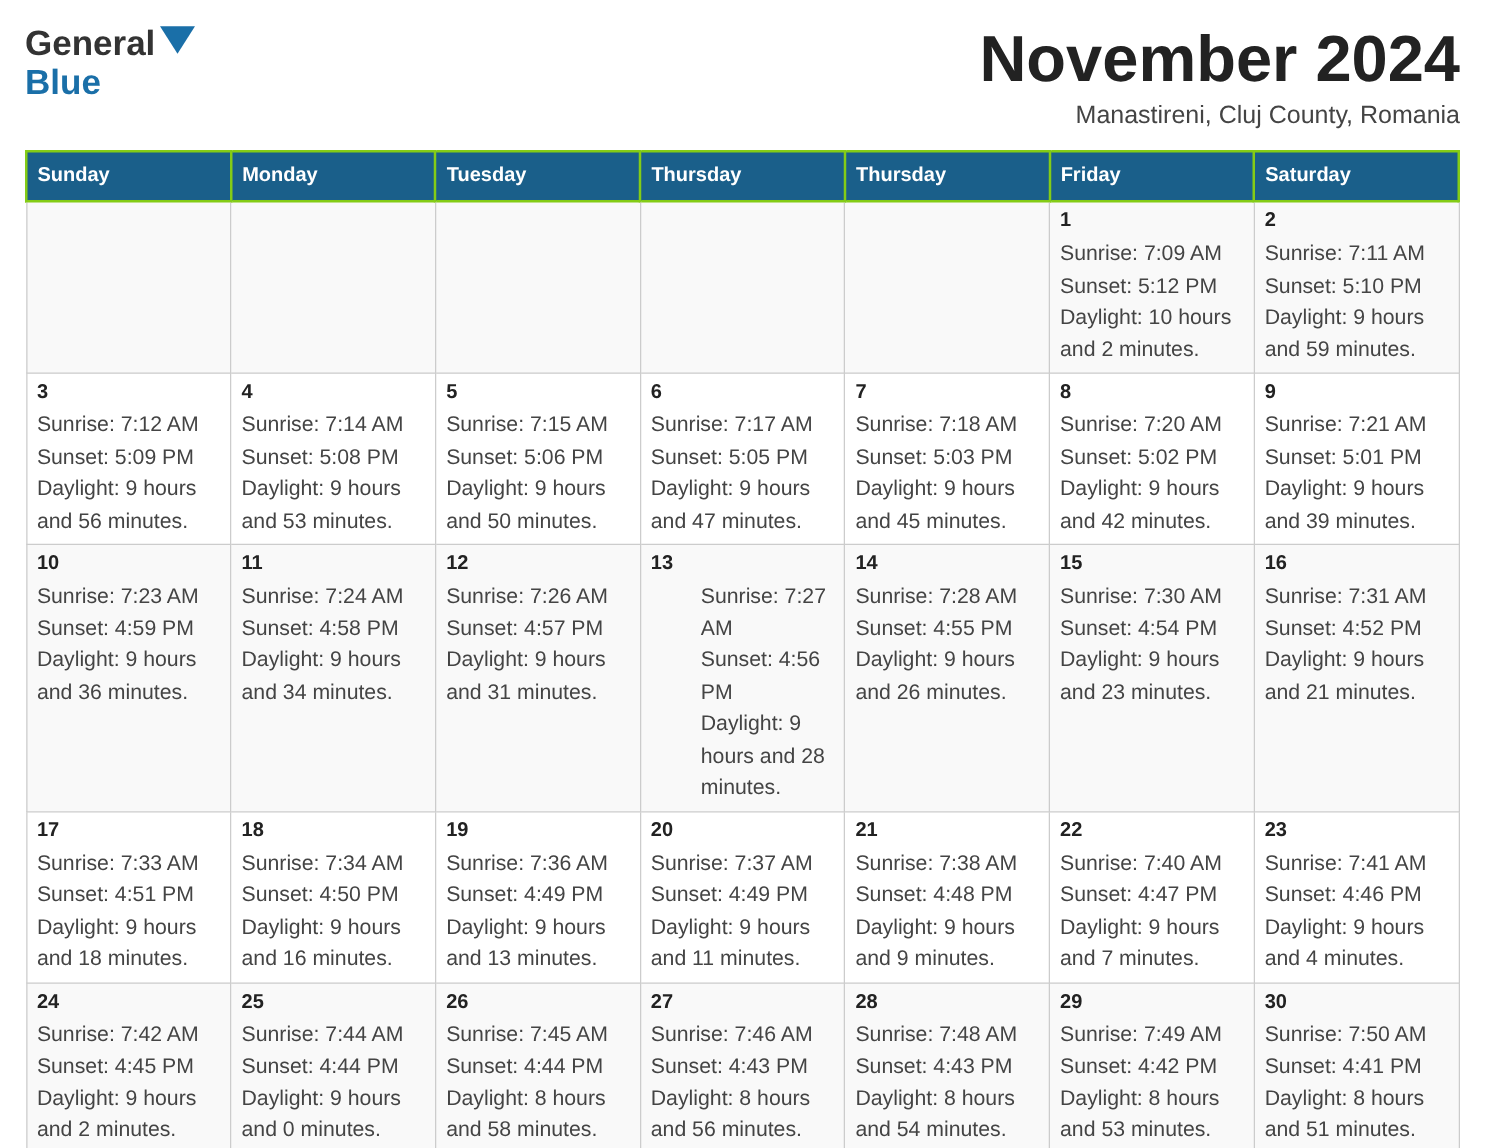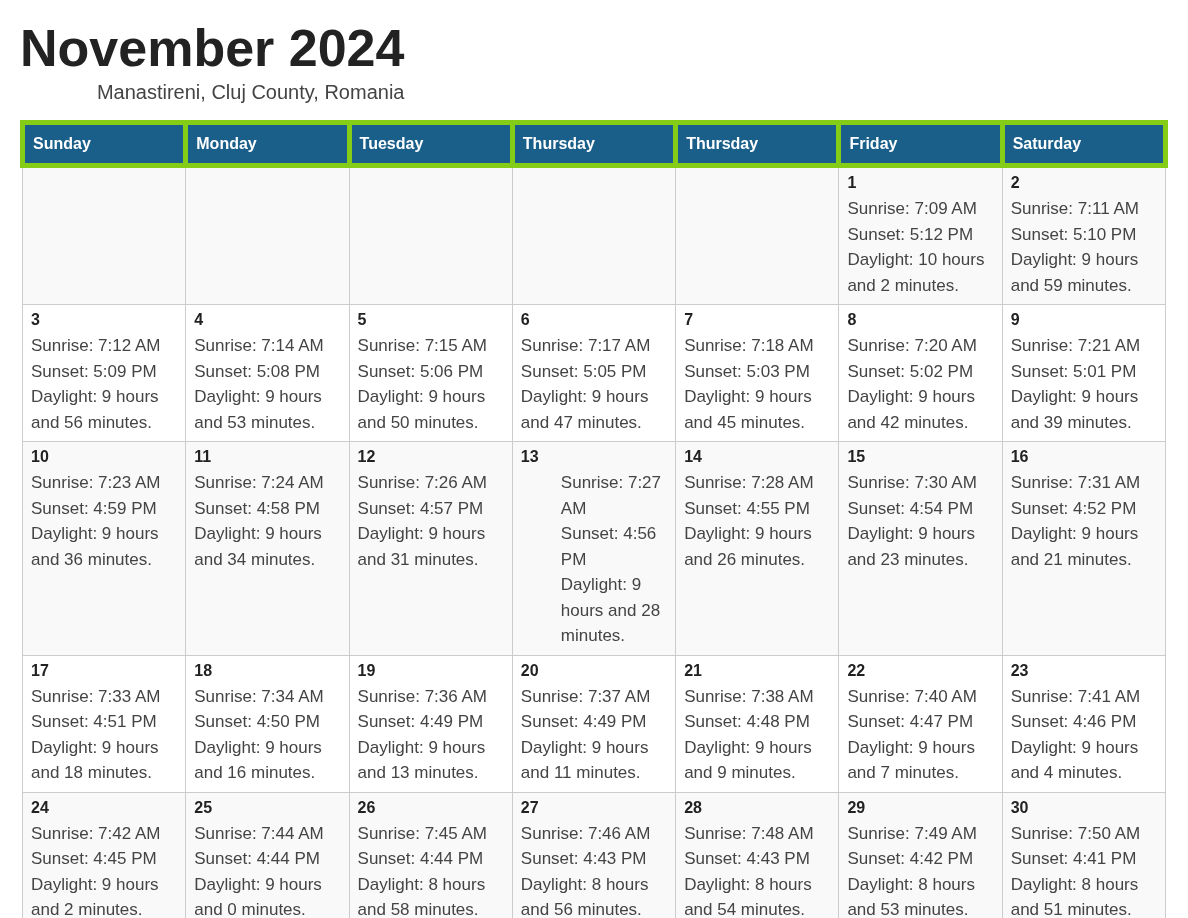--- a/index.html
+++ b/index.html
@@ -65,21 +65,21 @@
       border-collapse: collapse;
       border: 1px solid #ccc;
     }
     .calendar-table th {
       background-color: #1a5f8a;
       color: #fff;
       font-size: 16px;
       font-weight: bold;
       padding: 10px 8px;
       text-align: left;
-      border: 5px solid #84cc16;
+      border: 2px solid #84cc16;
     }
     .calendar-table td {
       vertical-align: top;
       padding: 6px 8px;
       border: 1px solid #ccc;
       width: 14.28%;
       min-height: 100px;
       font-size: 13px;
       color: #333;
     }
@@ -105,20 +105,27 @@
       background-color: #fff;
     }
     .header-row th {
       background-color: #1a5f8a;
     }
   </style>
 </head>
 <body>
 
 <div class="header-area">
+  <div class="logo">
+    <div class="logo-row">
+      <span class="logo-text-general">General</span>
+      <div class="logo-triangle"></div>
+    </div>
+    <span class="logo-text-blue">Blue</span>
+  </div>
   <div class="title-area">
     <div class="month-title">November 2024</div>
     <div class="location-subtitle">Manastireni, Cluj County, Romania</div>
   </div>
 </div>
 
 <table class="calendar-table">
   <thead>
     <tr class="header-row">
     <th>Sunday</th>

